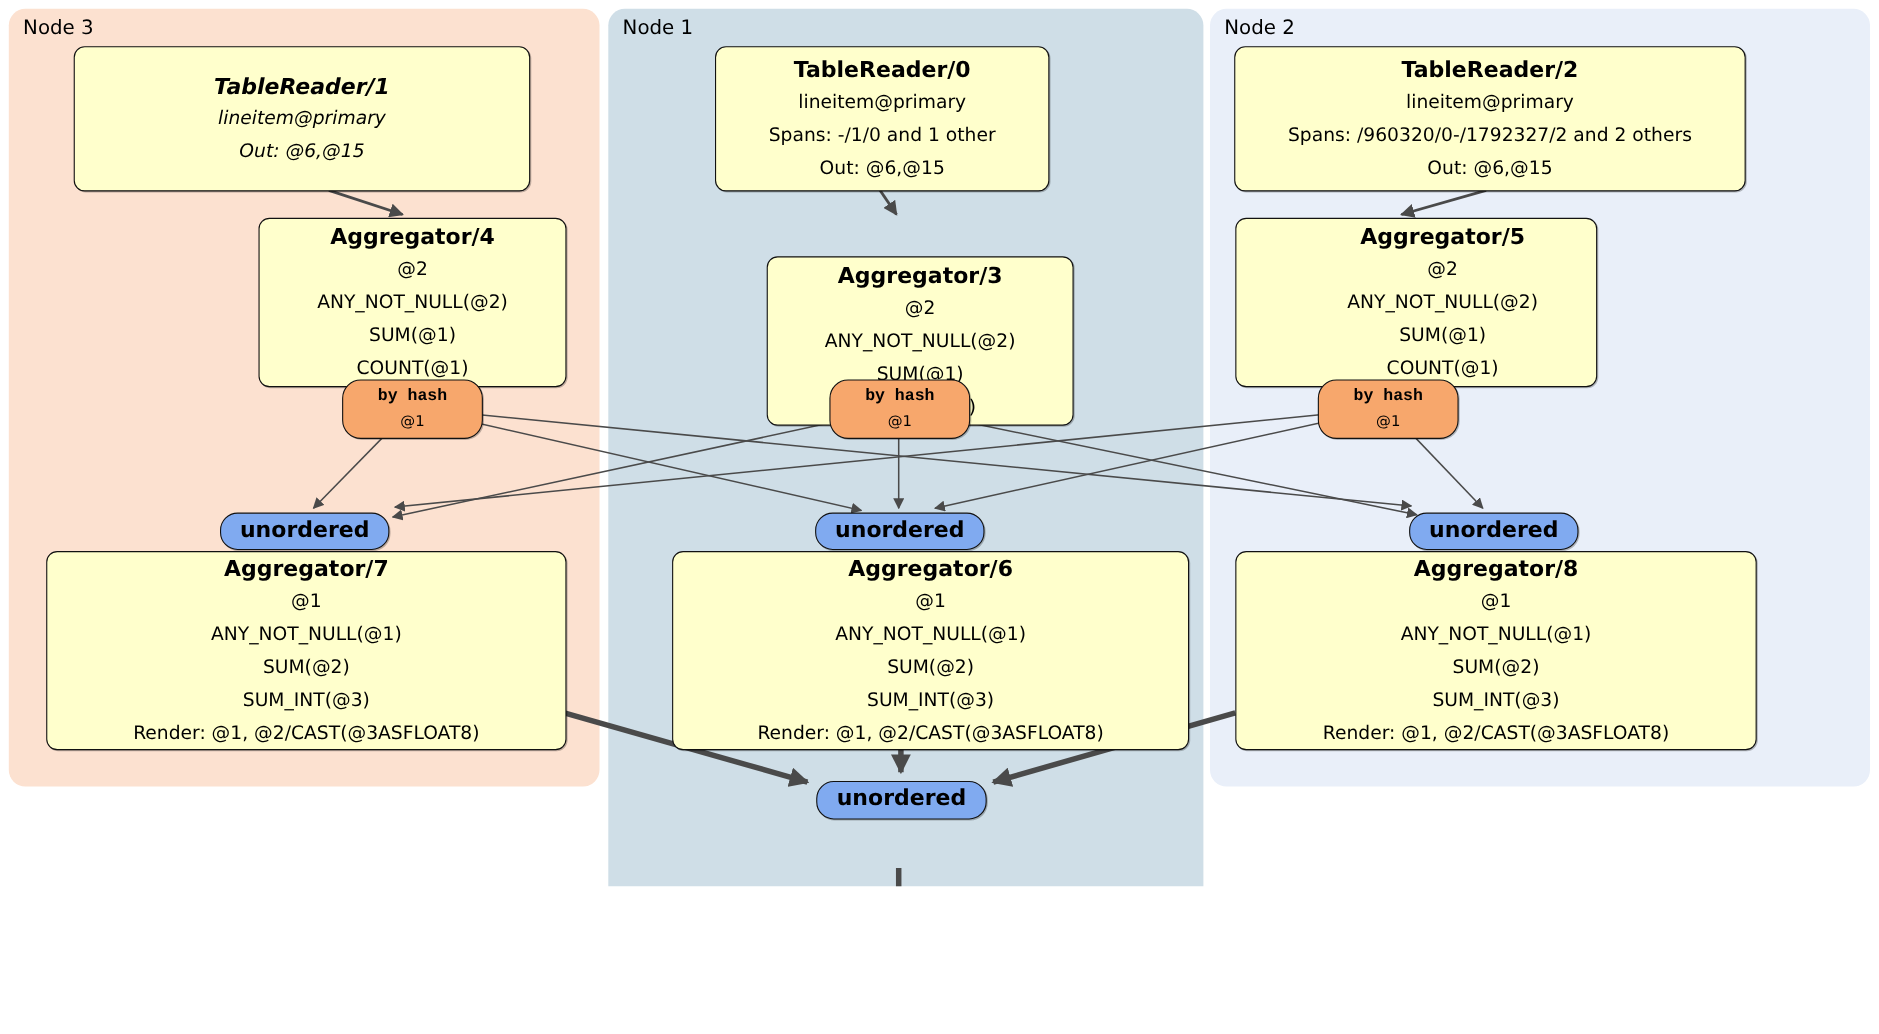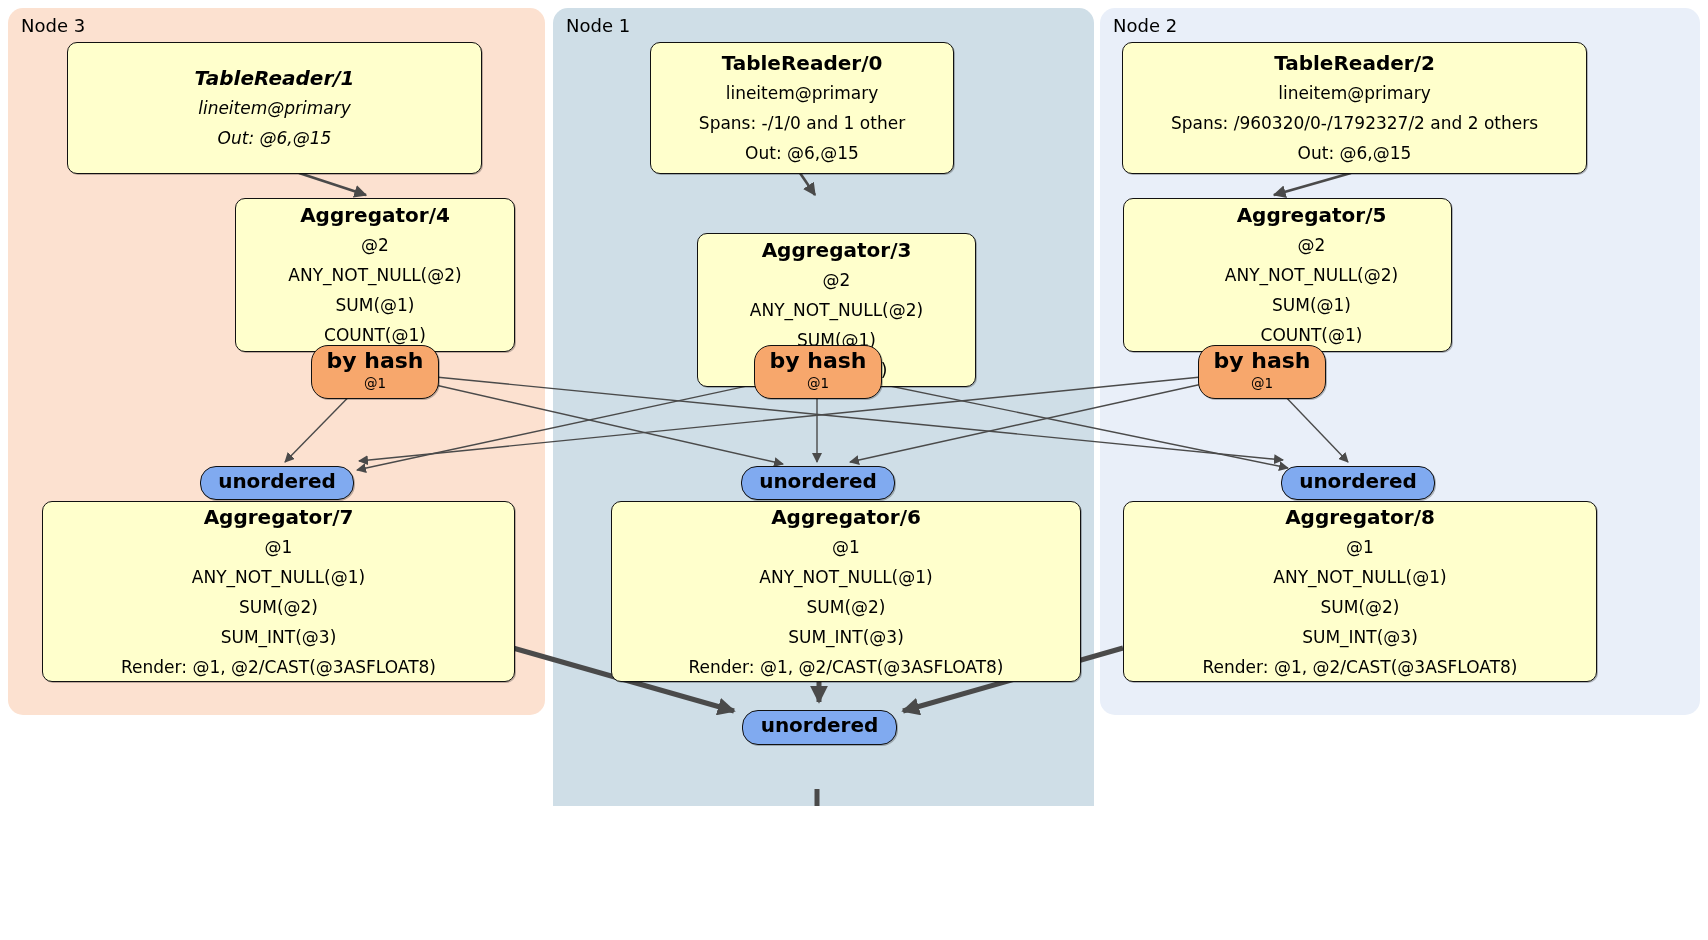--- a/index.html
+++ b/index.html
@@ -37,21 +37,21 @@
   .box-agg7{left:42px;top:501px;width:471px;height:179px;}
   .box-agg6{left:585px;top:501px;width:468px;height:179px;margin-left:26px;}
   .box-agg8{left:1123px;top:501px;width:472px;height:179px;}
   .box-noop{left:737px;top:747px;width:161px;height:40px;}
   .box-resp{left:730px;top:858px;width:177px;height:40px;padding-left:29px;}
   .box-noop .title,.box-resp .title{font-size:22px;line-height:36px;}
 
   .pill{position:absolute;z-index:3;text-align:center;border:1.7px solid var(--box-border);
         box-shadow:1px 1px 0 rgba(0,0,0,0.25);}
   .pill-hash{background:var(--router-bg);border-radius:17px;}
-  .pill-hash .ph-title{font-weight:bold;font-size:22px;line-height:26px;margin-top:2px;}
+  .pill-hash .ph-title{font-weight:bold;font-size:15px;line-height:26px;margin-top:2px;font-family:Liberation Mono, monospace;}
   .pill-hash .ph-sub{font-size:13.5px;line-height:18px;}
   .pill-h3{left:311px;top:345px;width:126px;height:52px;}
   .pill-h1{left:754px;top:345px;width:126px;height:52px;}
   .pill-h2{left:1198px;top:345px;width:126px;height:52px;}
   .pill-sync{background:var(--sync-bg);border-radius:16px;font-weight:bold;
              font-size:20px;line-height:29px;}
   .pill-s3{left:200px;top:466px;width:152px;height:32px;}
   .pill-s1{left:741px;top:466px;width:152px;height:32px;}
   .pill-s2{left:1281px;top:466px;width:152px;height:32px;}
   .pill-sf{left:742px;top:710px;width:153px;height:33px;}

